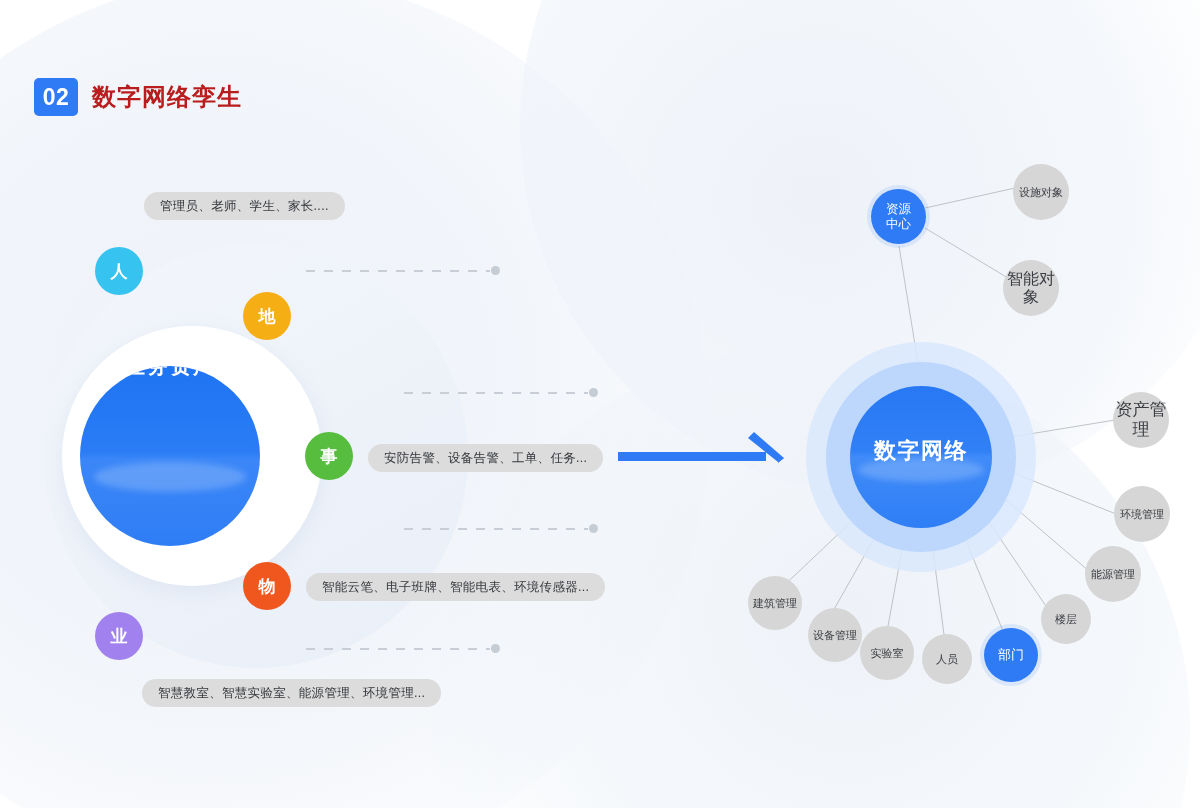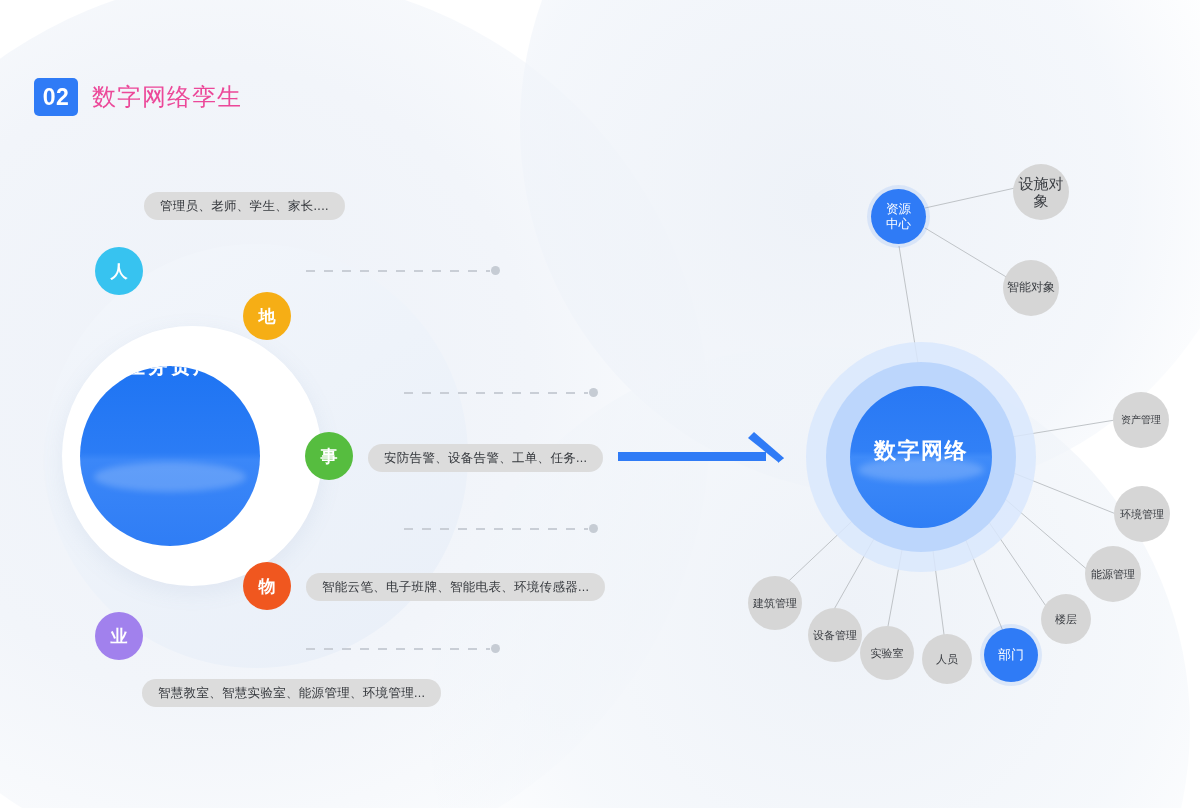--- a/index.html
+++ b/index.html
@@ -28,21 +28,21 @@
 
   
   .header{position:absolute;left:34px;top:62px;display:flex;align-items:center;gap:14px;}
   .badge-num{
     width:44px;height:38px;border-radius:5px;
     background:#2f7bf6;color:#ffffff;
     display:flex;align-items:center;justify-content:center;
     font-size:23px;font-weight:bold;letter-spacing:.5px;
   }
   .header-title{
-    font-size:24px;font-weight:normal;color:#ec4899;letter-spacing:1px;
+    font-size:24px;font-weight:bold;color:#b91c1c;letter-spacing:1px;
   }
 
   
   .ring-outer{
     position:absolute;left:44px;top:228px;width:424px;height:424px;border-radius:50%;
     background:linear-gradient(150deg,#f3f6fb 0%,#eef3fa 45%,#e9eff8 100%);
   }
   .ring-white{
     position:absolute;left:62px;top:310px;width:260px;height:260px;border-radius:50%;
     background:#ffffff;
@@ -217,24 +217,24 @@
   <div class="core-right">
     <div class="core-sheen"></div>
     <div class="core-label">数字网络</div>
   </div>
 
   <div class="node node-blue" style="left:871px;top:173px;width:55px;height:55px;font-size:12.5px;flex-direction:column;">
     <span>资源</span>
     <span>中心</span>
   </div>
 
-  <div class="node node-gray" style="left:1013px;top:148px;width:56px;height:56px;font-size:15px;">设施对象</div>
-  <div class="node node-gray" style="left:1003px;top:244px;width:56px;height:56px;font-size:12px;">智能对象</div>
-
-  <div class="node node-gray" style="left:1113px;top:376px;width:56px;height:56px;font-size:10px;">资产管理</div>
+  <div class="node node-gray" style="left:1013px;top:148px;width:56px;height:56px;font-size:11px;">设施对象</div>
+  <div class="node node-gray" style="left:1003px;top:244px;width:56px;height:56px;font-size:16px;">智能对象</div>
+
+  <div class="node node-gray" style="left:1113px;top:376px;width:56px;height:56px;font-size:17px;">资产管理</div>
   <div class="node node-gray" style="left:1114px;top:470px;width:56px;height:56px;font-size:11px;">环境管理</div>
   <div class="node node-gray" style="left:1085px;top:530px;width:56px;height:56px;font-size:11px;">能源管理</div>
   <div class="node node-gray" style="left:1041px;top:578px;width:50px;height:50px;font-size:11px;">楼层</div>
   <div class="node node-blue" style="left:984px;top:612px;width:54px;height:54px;font-size:13px;">部门</div>
   <div class="node node-gray" style="left:922px;top:618px;width:50px;height:50px;font-size:11px;">人员</div>
   <div class="node node-gray" style="left:860px;top:610px;width:54px;height:54px;font-size:11px;">实验室</div>
   <div class="node node-gray" style="left:800px;top:592px;width:54px;height:54px;font-size:11px;margin-left:8px;">设备管理</div>
   <div class="node node-gray" style="left:748px;top:560px;width:54px;height:54px;font-size:11px;">建筑管理</div>
 
 </div>

